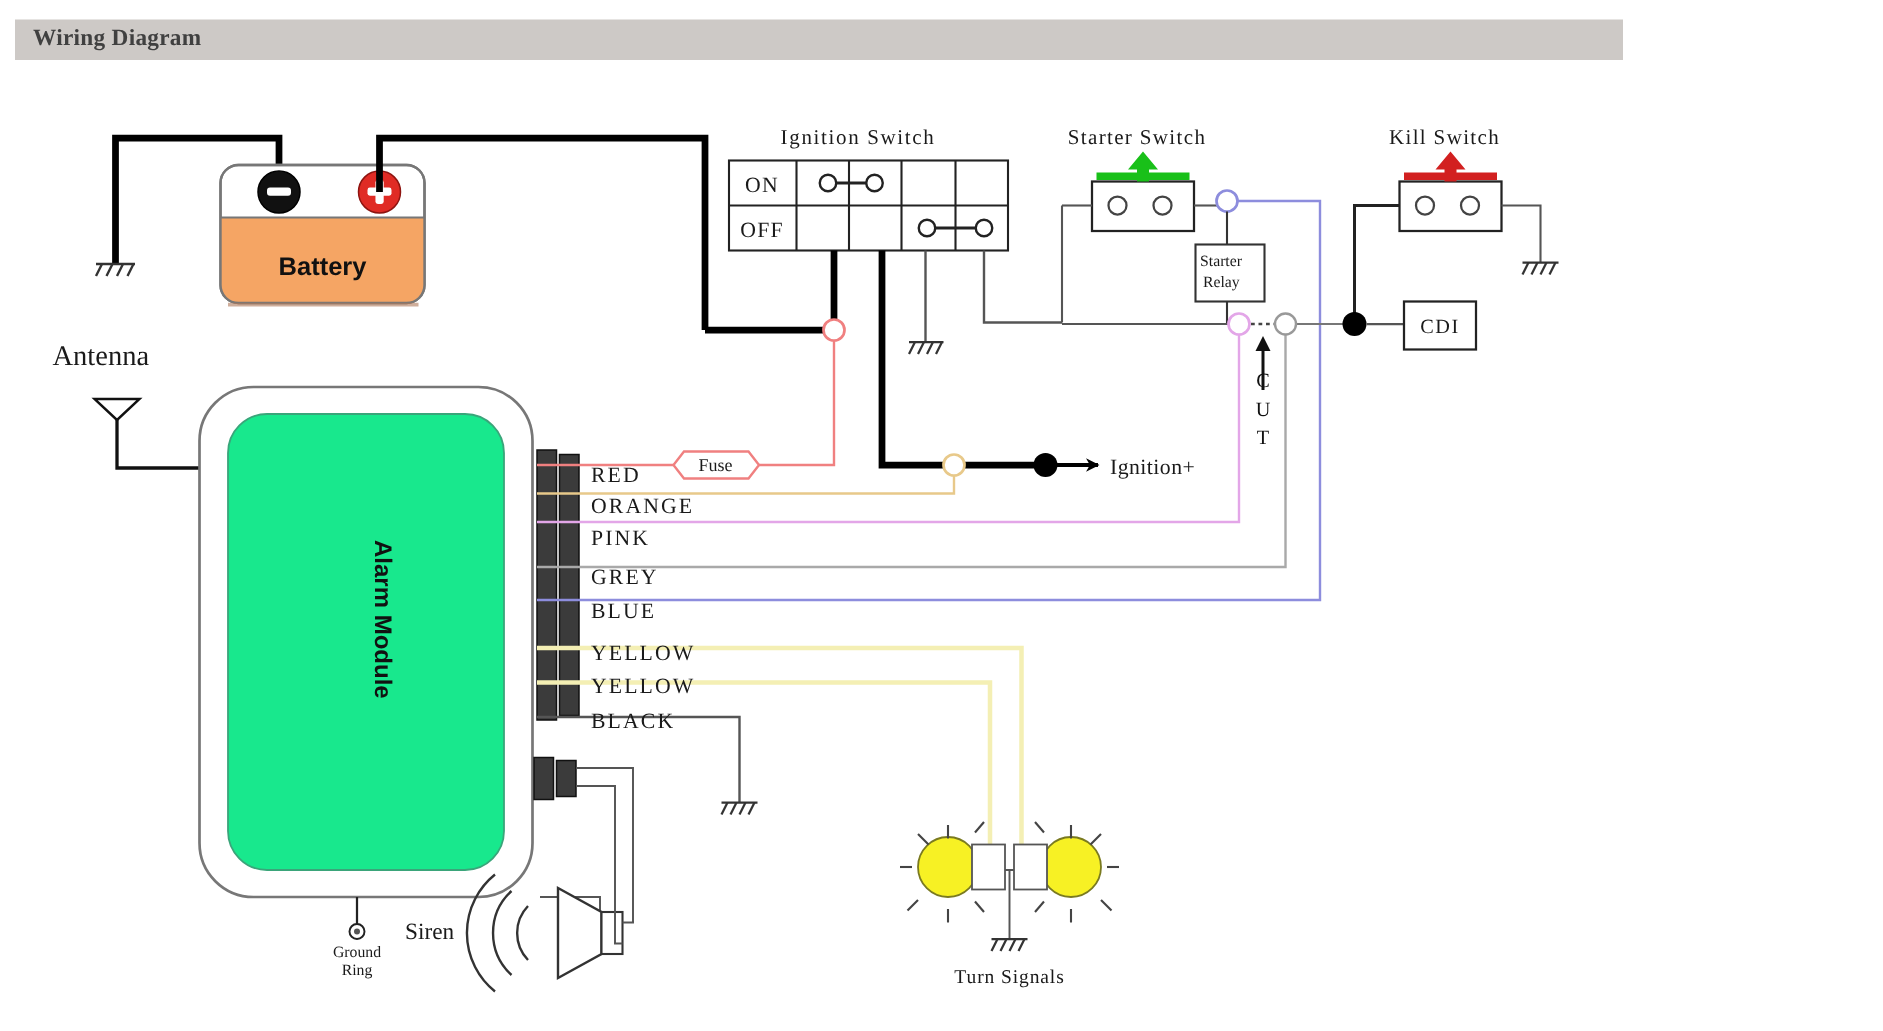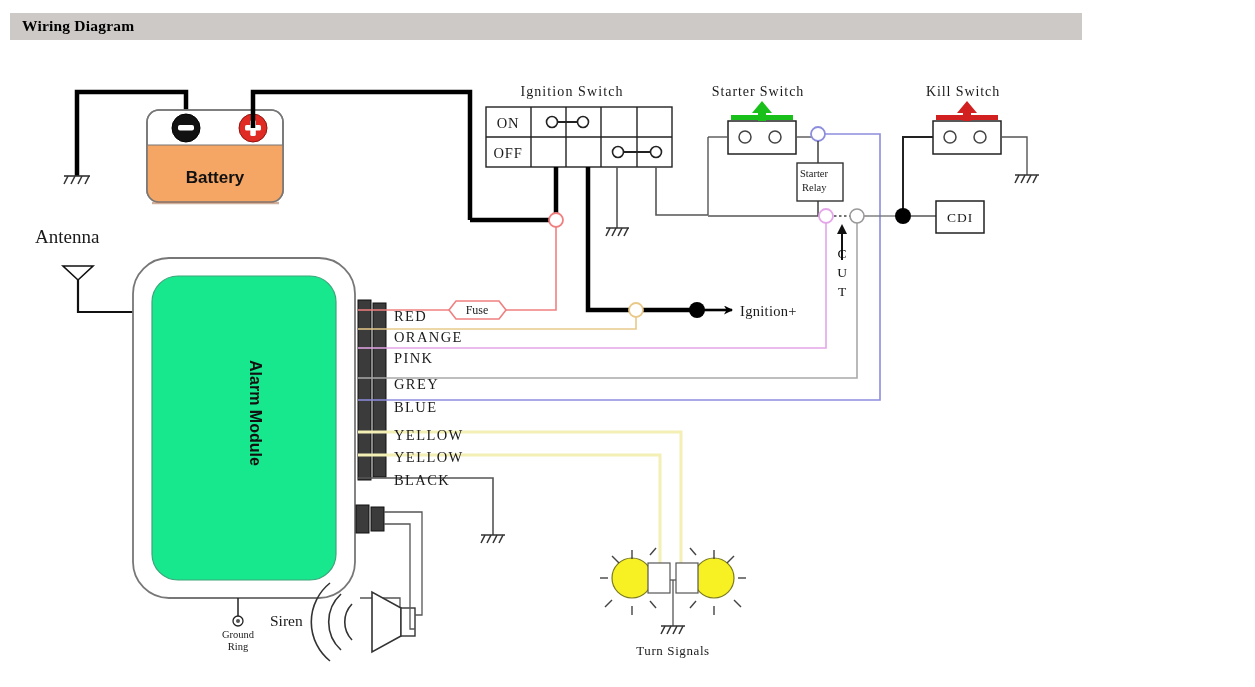--- a/index.html
+++ b/index.html
@@ -30,21 +30,21 @@
     height: 27px;
     background: #cdc9c6;
   }
   .header-title {
     position: absolute;
     left: 22px;
     top: 17px;
     font-family: "Liberation Serif", serif;
     font-weight: bold;
     font-size: 15.5px;
-    color: #000000;
+    color: #404040;
     letter-spacing: 0.2px;
     white-space: nowrap;
   }
   
   #diagram {
     position: absolute;
     left: 0;
     top: 0;
   }
   .lbl {

